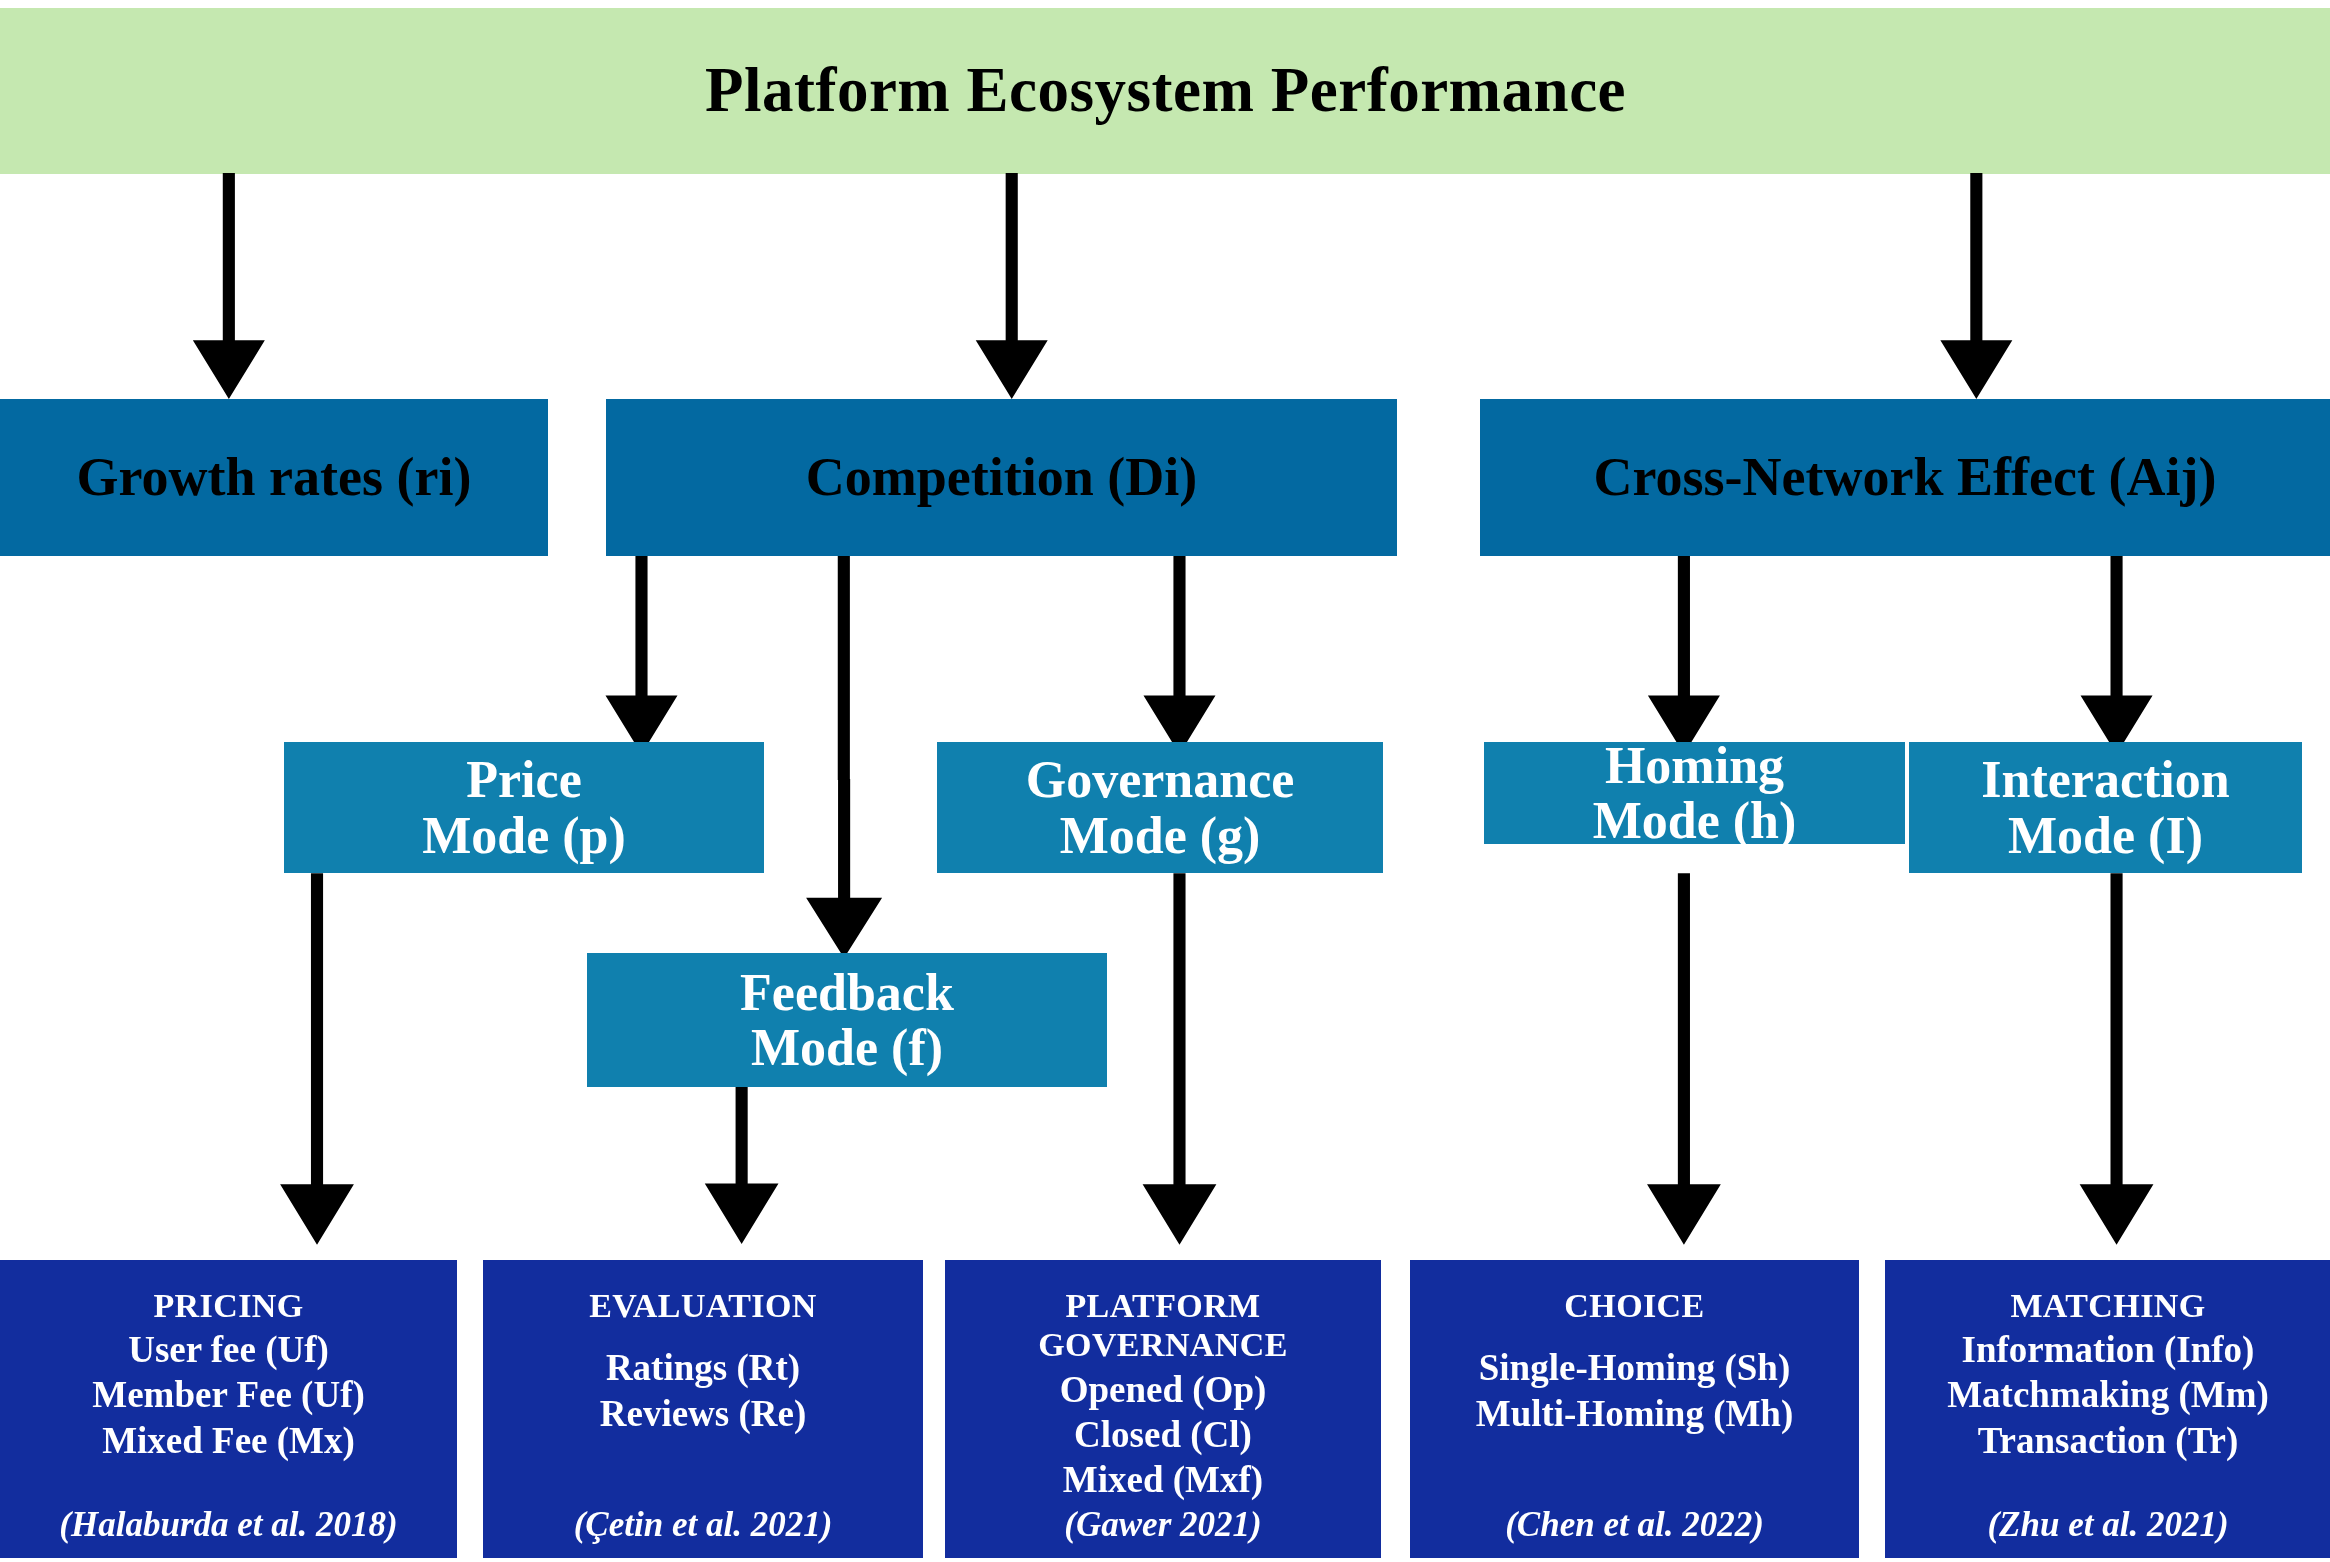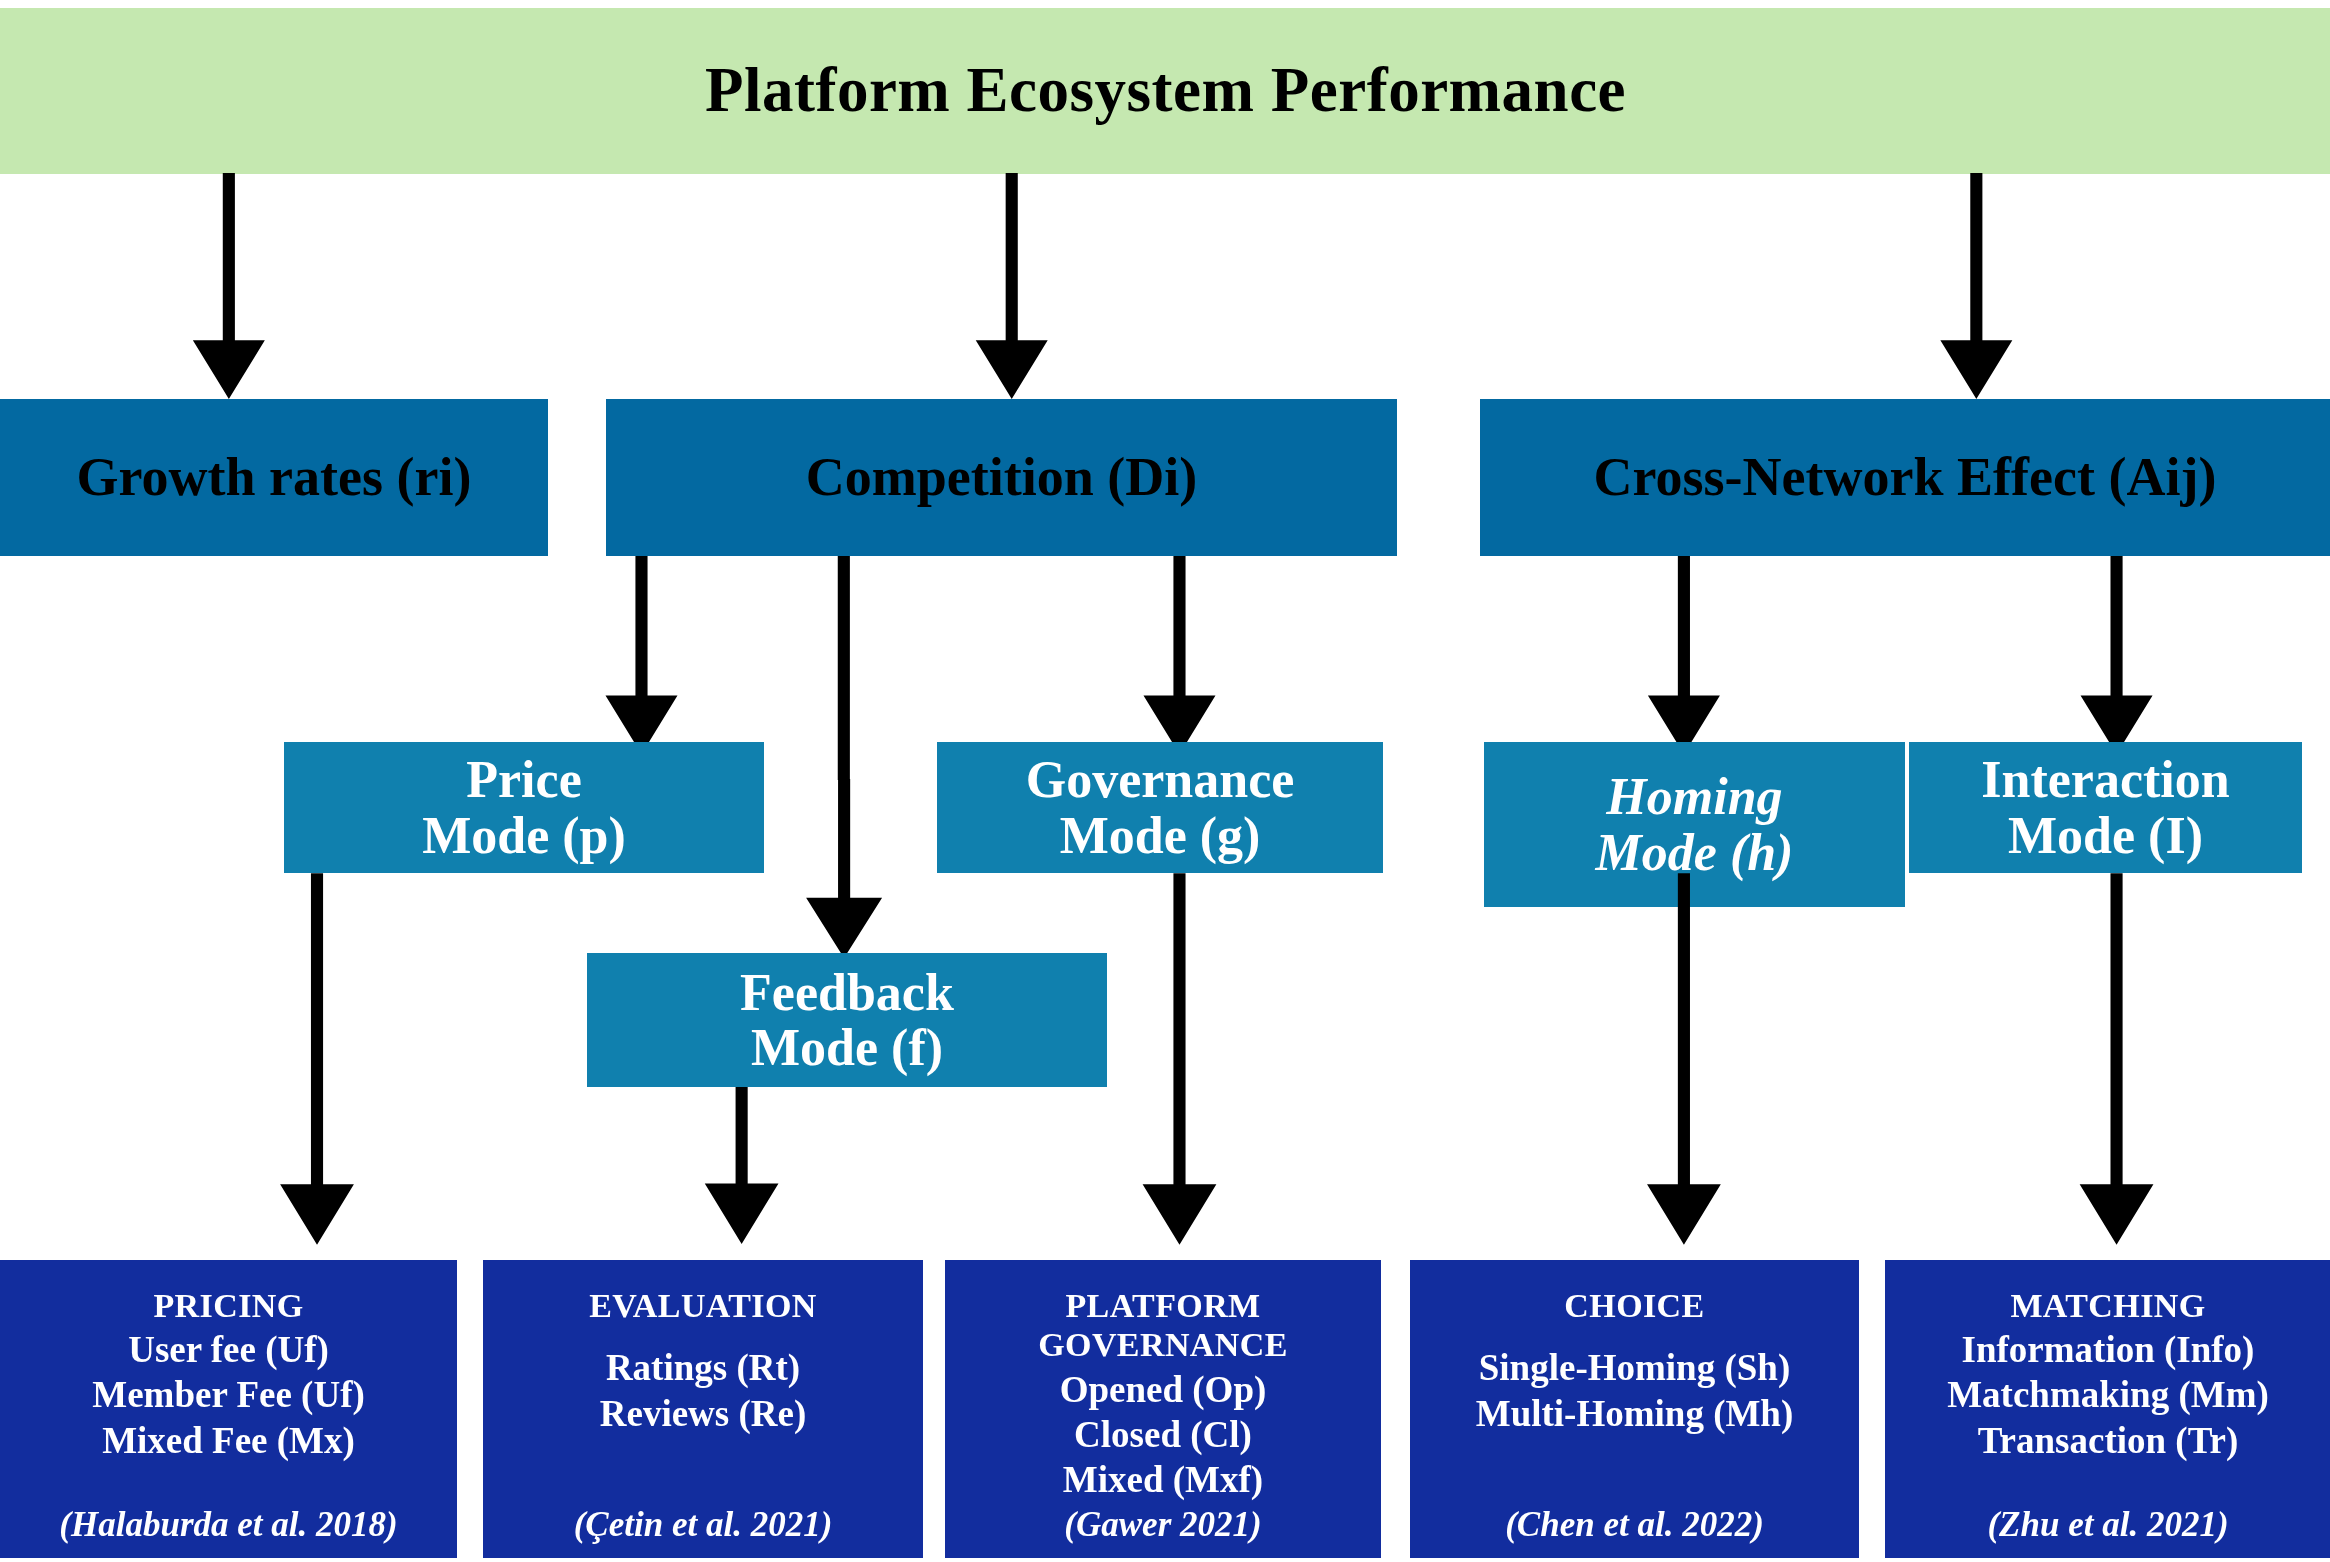--- a/index.html
+++ b/index.html
@@ -142,21 +142,21 @@
   <div class="box lvl2" style="left:284px; top:742px; width:480px; height:131px;">
     <span class="l">Price</span>
     <span class="l">Mode (p)</span>
   </div>
 
   <div class="box lvl2" style="left:937px; top:742px; width:446px; height:131px;">
     <span class="l">Governance</span>
     <span class="l">Mode (g)</span>
   </div>
 
-  <div class="box lvl2" style="left:1484px; top:742px; width:421px; height:165px;font-style:italic;">
+  <div class="box lvl2" style="left:1484px; top:742px; width:421px; height:102px;">
     <span class="l">Homing</span>
     <span class="l">Mode (h)</span>
   </div>
 
   <div class="box lvl2" style="left:1909px; top:742px; width:393px; height:131px;">
     <span class="l">Interaction</span>
     <span class="l">Mode (I)</span>
   </div>
 
   <div class="conn" style="left:0px; top:779px; width:2331px; height:177px;">

